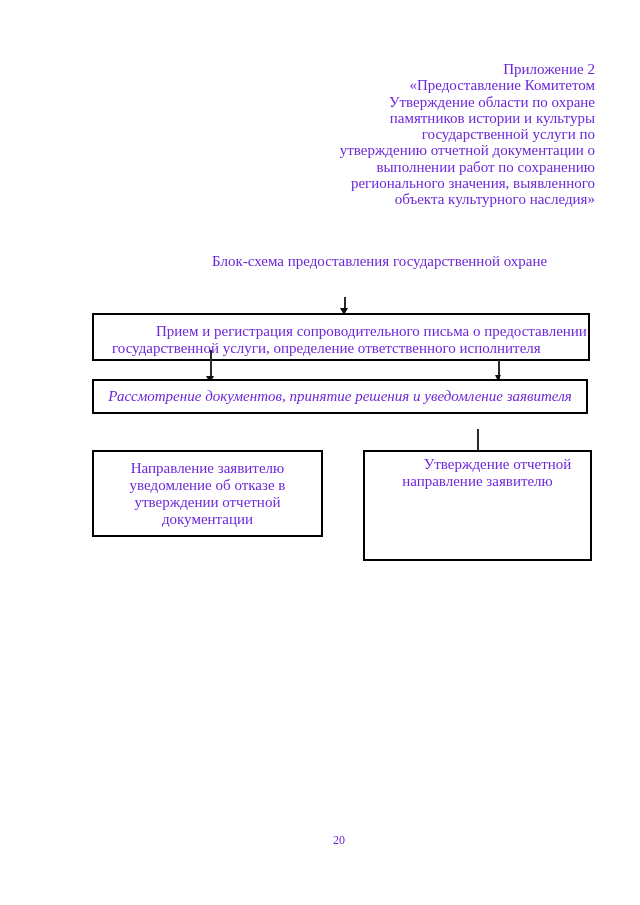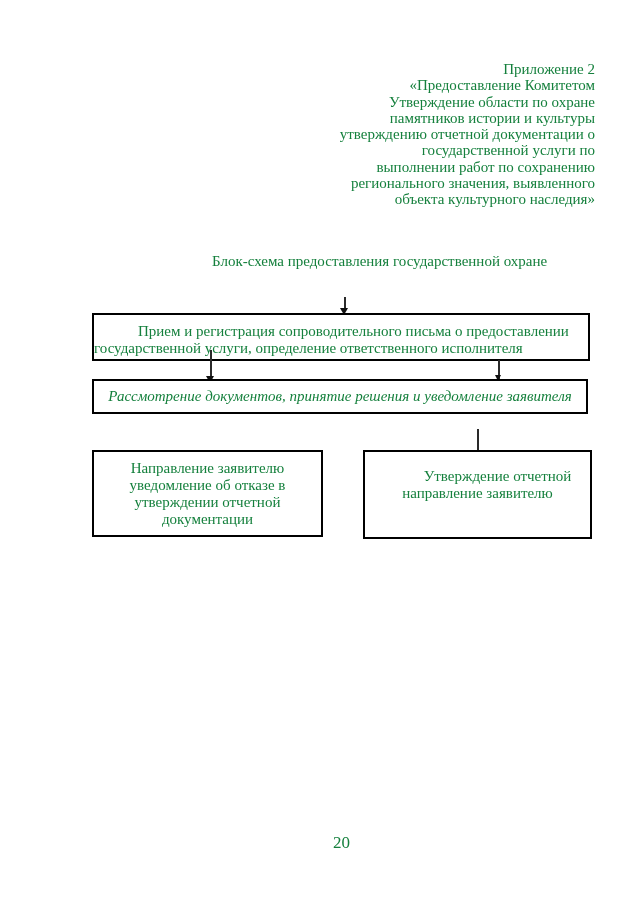--- a/index.html
+++ b/index.html
@@ -2,21 +2,21 @@
 <html><head>
 <meta charset="utf-8">
 <style>
   html, body { margin: 0; padding: 0; background: #ffffff; }
   .page {
     position: relative;
     width: 640px;
     height: 905px;
     background: #ffffff;
     font-family: "Liberation Serif", "DejaVu Serif", serif;
-    color: #15803d;
+    color: #6d28d9;
     overflow: hidden;
   }
   
   .hdr {
     position: absolute;
     top: 61px;
     left: 200px;
     right: 45px;
     text-align: right;
     font-size: 15px;
@@ -37,28 +37,28 @@
   .box {
     position: absolute;
     border: 2px solid #000000;
     box-sizing: border-box;
     font-size: 15px;
     line-height: 17px;
     background: #ffffff;
   }
   .box div { white-space: nowrap; }
 
-  .box-reception { left: 92px; top: 313px; width: 498px; height: 48px; padding: 8px 0 0 0; text-align: left; }
+  .box-reception { left: 92px; top: 313px; width: 498px; height: 48px; padding: 8px 0 0 18px; text-align: left; }
   .box-reception .indent { margin-left: 44px; }
 
   .box-review { left: 92px; top: 379px; width: 496px; height: 35px; text-align: center; }
   .box-review div { line-height: 30px; font-style: italic; }
 
   .box-refusal { left: 92px; top: 450px; width: 231px; height: 87px; padding-top: 8px; text-align: center; font-family: Liberation Serif, serif; }
-  .box-approval { left: 363px; top: 450px; width: 229px; height: 89px; padding-top: 16px; text-align: center; }
+  .box-approval { left: 363px; top: 450px; width: 229px; height: 111px; padding-top: 4px; text-align: center; }
   .box-approval .shift-r { position: relative; left: 20px; }
 
   
   .vline { position: absolute; width: 1.5px; background: #2a2a2a; }
   .ahead  { position: absolute; width: 0; height: 0; }
 
   .arrow-top-line  { left: 344px; top: 297px; height: 14px; }
   .arrow-top-head  { left: 340px; top: 308px; border-left: 4px solid transparent; border-right: 4px solid transparent; border-top: 7px solid #111; }
 
   .conn-left-line  { left: 210px; top: 350px; height: 31px; }
@@ -67,35 +67,35 @@
   .conn-right-line { left: 498px; top: 360px; height: 20px; }
   .conn-right-head { left: 495px; top: 375px; border-left: 3.5px solid transparent; border-right: 3.5px solid transparent; border-top: 6px solid #111; }
 
   .conn-mid-line   { left: 477px; top: 429px; height: 21px; }
 
   
   .page-number {
     position: absolute;
     top: 833px;
     left: 333px;
-    font-size: 17px;
+    font-size: 12px;
   }
 </style>
 </head>
 <body>
 
 <div class="page">
 
   <div class="hdr">
     <div>Приложение 2</div>
     <div>«Предоставление Комитетом</div>
     <div>Утверждение области по охране</div>
     <div>памятников истории и культуры</div>
+    <div>государственной услуги по</div>
     <div>утверждению отчетной документации о</div>
-    <div>государственной услуги по</div>
     <div>выполнении работ по сохранению</div>
     <div>регионального значения, выявленного</div>
     <div>объекта культурного наследия»</div>
   </div>
 
   <div class="scheme-title">Блок-схема предоставления государственной охране</div>
 
   <div class="vline arrow-top-line"></div>
   <div class="ahead arrow-top-head"></div>
 

